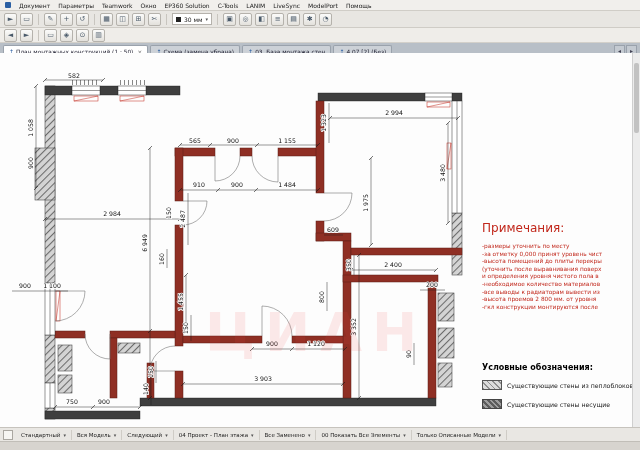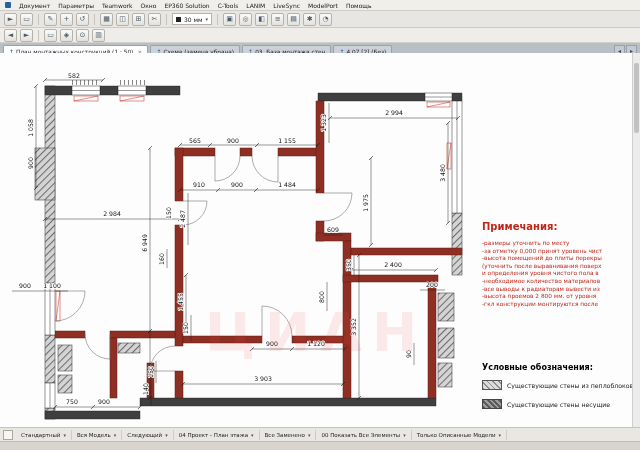--- a/index.html
+++ b/index.html
@@ -27,21 +27,21 @@
   .tabclose{color:#777;font-size:6px;margin-left:2px}
   .tabnav{margin-left:auto;display:flex;gap:1px;align-items:center}
   .tabnav div{width:9px;height:10px;background:#c4cad1;border:1px solid #9aa2ac;font-size:6px;line-height:9px;text-align:center;color:#445}
 
   
   .canvas{position:absolute;top:53px;left:0;width:633px;height:374px;background:#fdfdfd;overflow:hidden}
   .canvas svg{position:absolute;top:0;left:0}
   .dimtext{font-size:6.2px;fill:#111;stroke:#fff;stroke-width:1.6px;paint-order:stroke fill;font-family:"DejaVu Sans",sans-serif}
 
   .notes{position:absolute;left:482px;top:168px;width:150px;color:#c1271b;overflow:hidden}
-  .notes .ntitle{font-size:10px;font-weight:bold;margin-bottom:8px}
+  .notes .ntitle{font-size:12px;font-weight:normal;margin-bottom:8px}
   .notes .nline{font-size:5.8px;line-height:7.6px;white-space:nowrap;overflow:hidden}
   .legendblk{position:absolute;left:482px;top:310px;width:150px;overflow:hidden}
   .legendblk .ltitle{font-size:8px;font-weight:bold;color:#000;margin-bottom:8px}
   .lrow{display:flex;align-items:center;gap:5px;margin-bottom:9px}
   .lswatch1{width:18px;height:8px;border:1px solid #555;background:repeating-linear-gradient(45deg,#8f8f8f 0 1px,#dcdcdc 1px 4px);flex:0 0 auto}
   .lswatch2{width:18px;height:8px;border:1px solid #444;background:repeating-linear-gradient(45deg,#5c5c5c 0 2px,#9e9e9e 2px 4px);flex:0 0 auto}
   .llabel{font-size:6.2px;color:#222;white-space:nowrap;overflow:hidden}
 
   .watermark{position:absolute;left:205px;top:248px;font-size:54px;font-weight:bold;color:#ef4444;opacity:0.11;letter-spacing:10px;pointer-events:none;white-space:nowrap}
 

